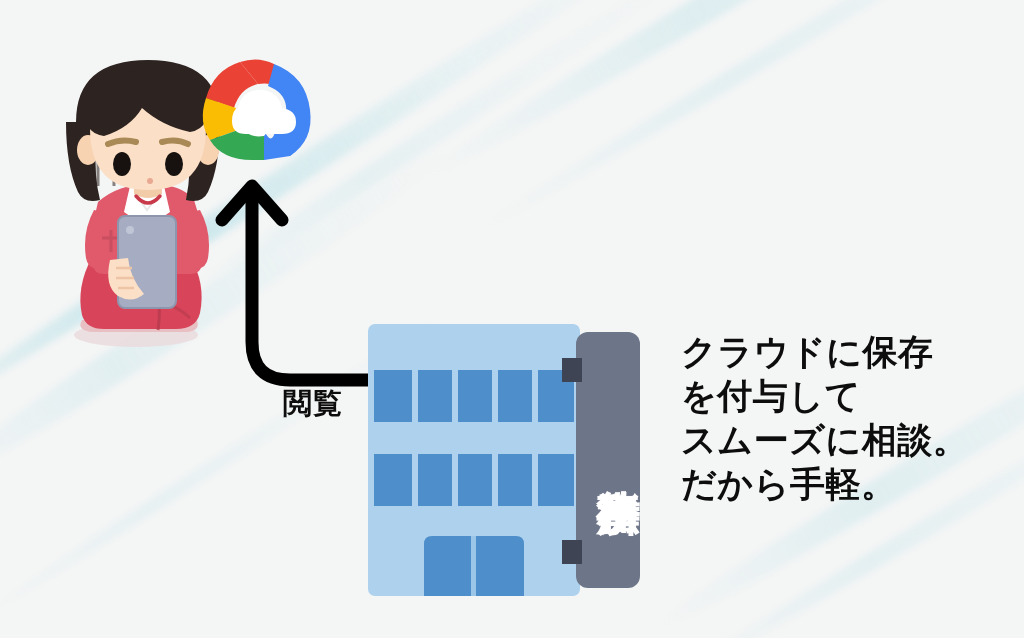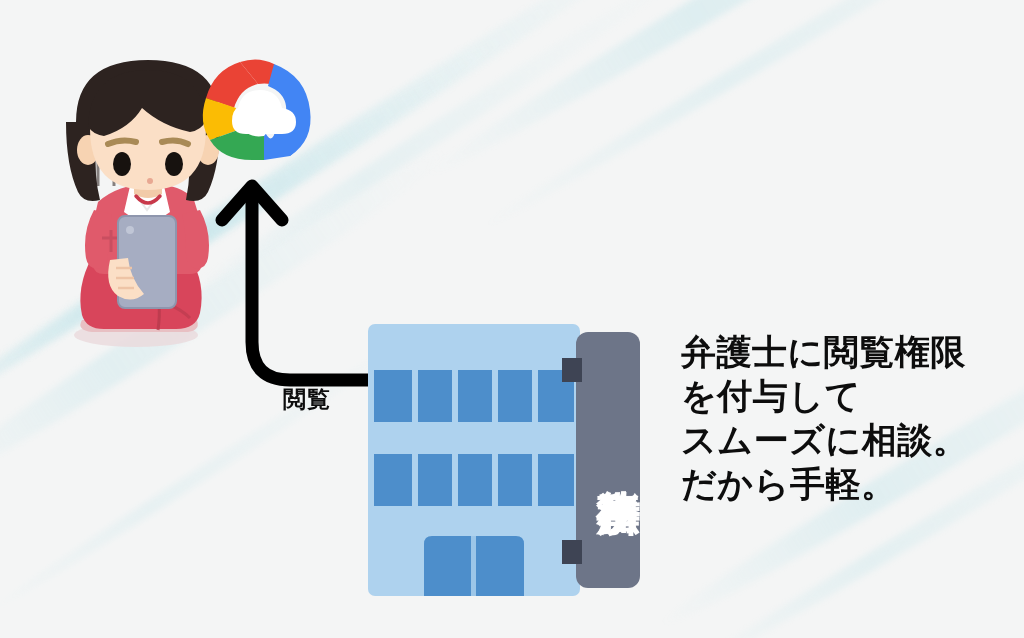--- a/index.html
+++ b/index.html
@@ -40,21 +40,21 @@
     letter-spacing: 0.5px;
     white-space: pre;
   }
   #copy-cloud { left: 681px; top: 68px; }
   #copy-lawyer { left: 681px; top: 330px; }
 
   .arrow-label {
     position: absolute;
     left: 283px;
     top: 384px;
-    font-size: 23px;
+    font-size: 29px;
     font-weight: bold;
     color: #0d0d0d;
     letter-spacing: 1px;
   }
 
   
   #arrow-svg { position: absolute; left: 170px; top: 160px; }
 
   
   #cloud-logo { position: absolute; left: 196px; top: 56px; }
@@ -206,18 +206,18 @@
     <path d="M58 226 q0 -8 8 -8 h84 q8 0 8 8 v52 H58 z" fill="#4d8ecb"></path>
     <rect x="105" y="218" width="5" height="60" fill="#9cc6e8"></rect>
 
     <rect x="210" y="14" width="64" height="256" rx="12" fill="#6d7588"></rect>
 
     <rect x="196" y="40" width="20" height="24" fill="#3e4454"></rect>
     <rect x="196" y="222" width="20" height="24" fill="#3e4454"></rect>
   </svg>
   <div class="sign-text">法律事務所</div>
 
-  <div class="copy" id="copy-lawyer">弁護士に閲覧権限
+  <div class="copy" id="copy-lawyer">クラウドに保存
 を付与して
 スムーズに相談。
 だから手軽。</div>
 
 </div>
 
 </body></html>

